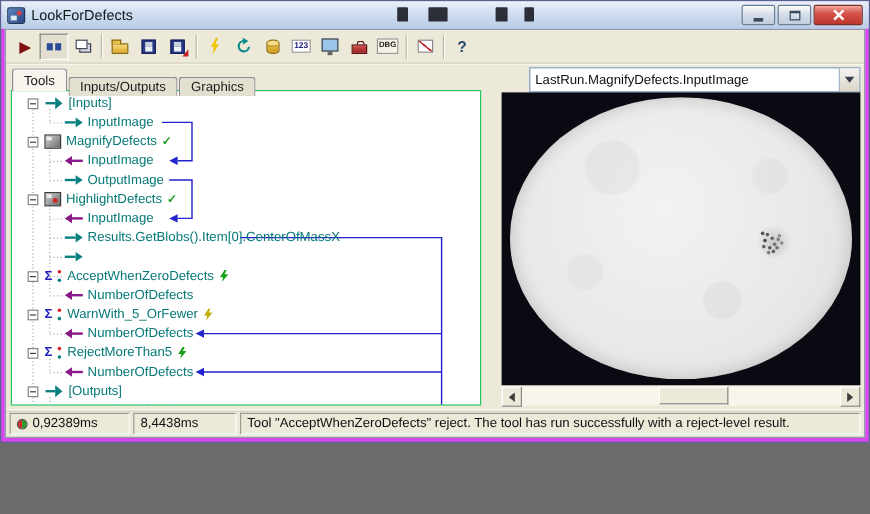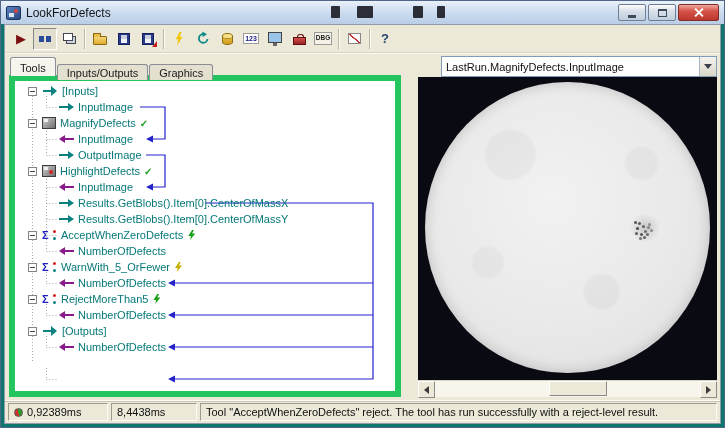--- a/index.html
+++ b/index.html
@@ -3,23 +3,23 @@
 <meta charset="utf-8">
 <style>
   * { box-sizing: border-box; }
   html,body { margin:0; padding:0; }
   body {
     font-family: "Liberation Sans", sans-serif;
     background:#6b6b6b;
     width:725px; height:428px;
   }
   .window {
-    width:725px; height:428px;
+    width:725px; height:369px;
     border:1px solid #51678a;
-    background:#0f766e;
+    background:#d946ef;
     display:flex; flex-direction:column;
   }
   
   .titlebar {
     height:23px; flex:none;
     background:linear-gradient(#eaf1fa, #cfdef0 45%, #b9cde6);
     display:flex; align-items:center;
     padding:0 5px; position:relative;
   }
   .app-icon {
@@ -100,21 +100,21 @@
   .left { width:392px; flex:none; display:flex; flex-direction:column; min-height:0; }
   .tabs { height:19px; flex:none; display:flex; align-items:flex-end; padding-left:1px; position:relative; z-index:2; }
   .tab {
     font-size:11px; color:#1a1a1a; padding:2px 9px 1px;
     background:#e4e0cf; border:1px solid #8a8d96; border-bottom:none;
     border-radius:3px 3px 0 0; margin-right:1px; position:relative; top:5px; height:16px;
   }
   .tab.active { background:#f6f4ec; height:19px; top:1px; padding-top:4px; z-index:3; box-shadow:inset 0 1px 0 #fff; }
   .tree-panel {
     flex:1; min-height:0; position:relative; overflow:hidden;
-    background:#fff; border:6px solid #22c55e;
+    background:#fff; border:1px solid #22c55e;
   }
   .tree-overlay { position:absolute; left:0; top:0; z-index:0; }
   .tree-rows { position:relative; z-index:1; padding-top:2px; }
   .trow { height:16px; display:flex; align-items:center; white-space:nowrap; }
   .trow.parent { padding-left:13px; }
   .trow.child  { padding-left:44px; }
   .tlabel { font-size:11px; color:#067878; }
   .exp { width:9px; height:9px; flex:none; margin-right:5px; background:#fff; border:1px solid #848484; position:relative; }
   .exp::before { content:""; position:absolute; left:1px; top:3px; width:5px; height:1px; background:#404040; }
   .arr { display:inline-block; position:relative; width:15px; height:9px; margin-right:4px; flex:none; }
@@ -344,21 +344,20 @@
             <div class="trow child">
               <span class="arr in"></span>
               <span class="tlabel">InputImage</span>
             </div>
             <div class="trow child">
               <span class="arr out"></span>
               <span class="tlabel">Results.GetBlobs().Item[0].CenterOfMassX</span>
             </div>
             <div class="trow child">
               <span class="arr out"></span>
-              <span class="tlabel">Results.GetBlobs().Item[0].CenterOfMassY</span>
             </div>
             <div class="trow parent">
               <span class="exp"></span>
               <span class="sigma-icon">Σ</span>
               <span class="tlabel">AcceptWhenZeroDefects</span>
               <span class="badge-bolt"></span>
             </div>
             <div class="trow child">
               <span class="arr in"></span>
               <span class="tlabel">NumberOfDefects</span>

